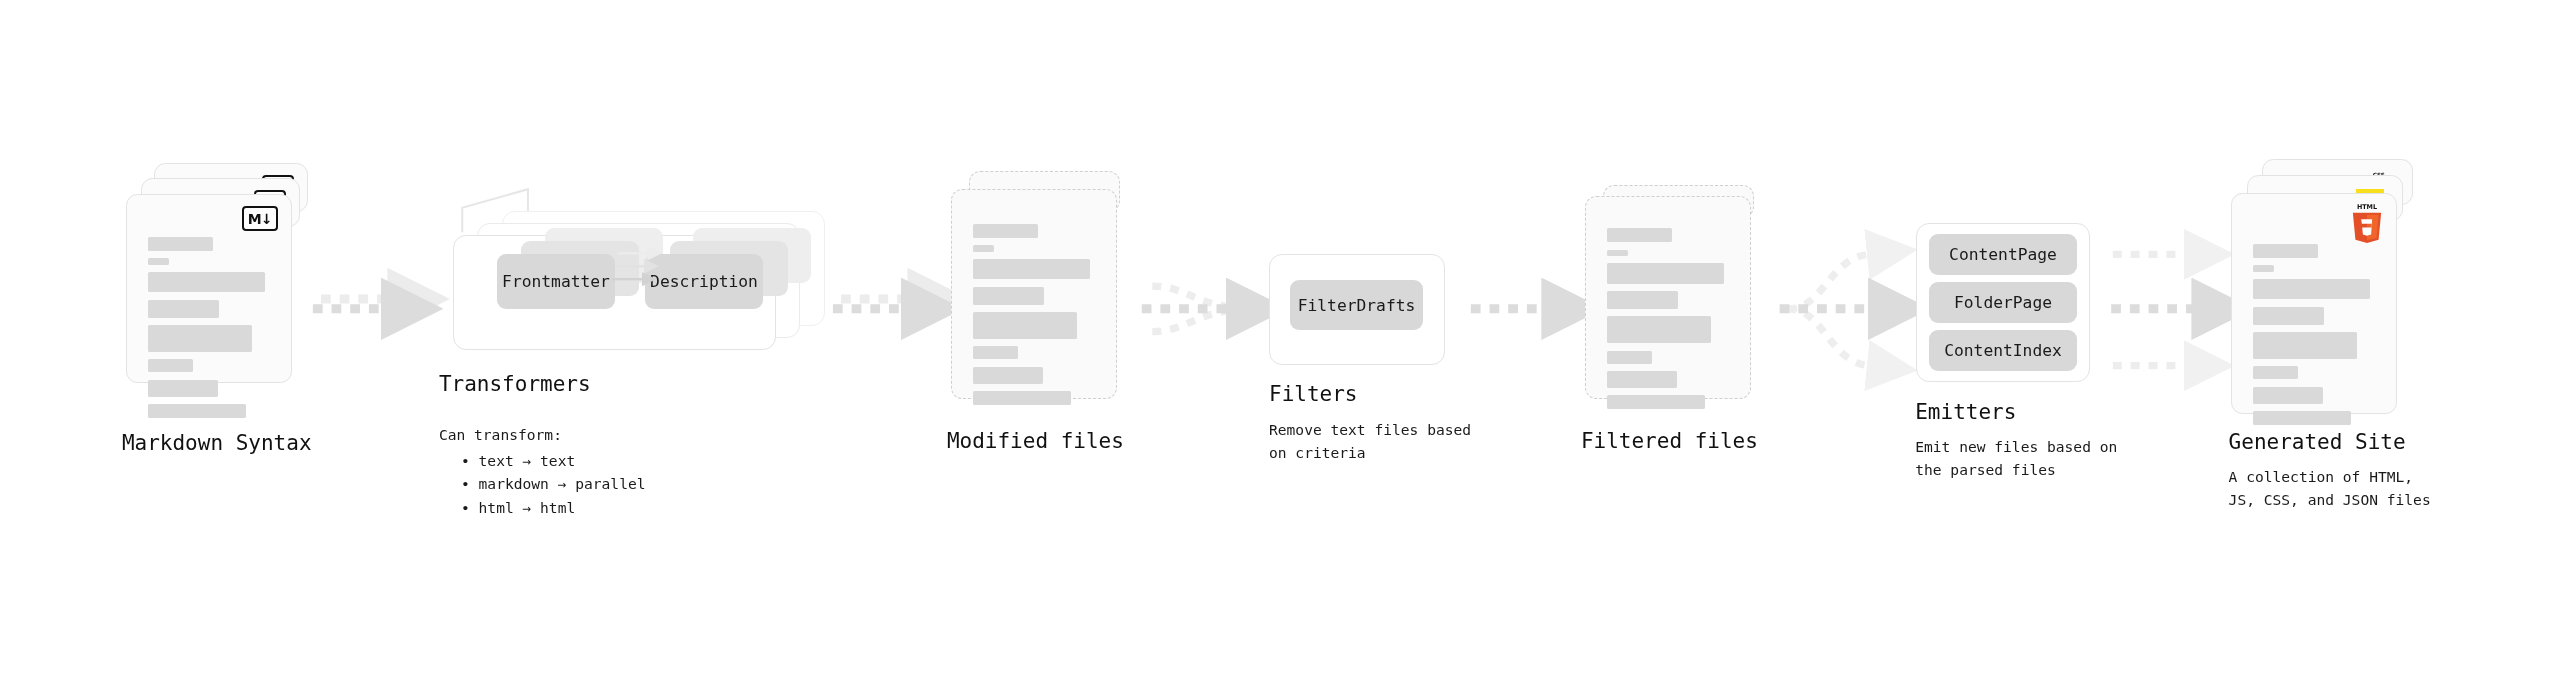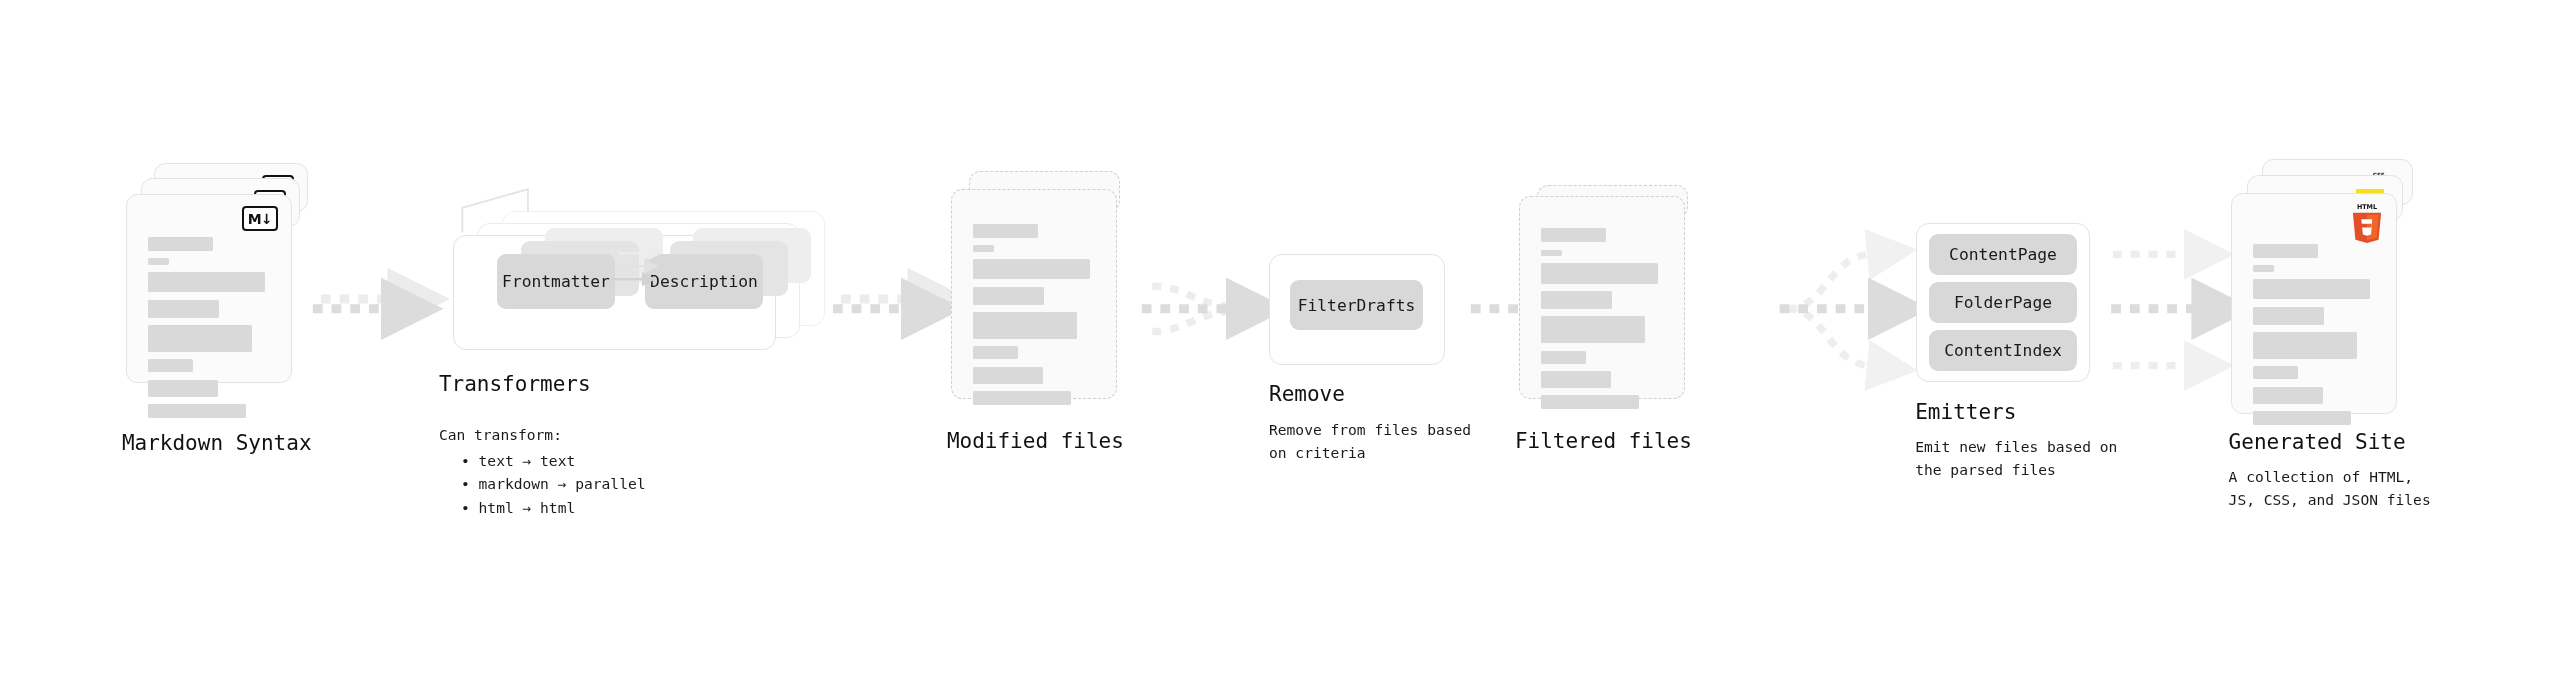--- a/index.html
+++ b/index.html
@@ -211,26 +211,26 @@
       </div>
     </div>
     <div class="title" style="left:-4.1px;top:258px;">Modified files</div>
   </div>
 
   <div class="node" style="left:1269px;top:254px;">
     <div class="box" style="left:0;top:0;width:176px;height:111px;"></div>
     <div class="chip" style="left:21px;top:26px;width:133px;height:50px;">
       <span>FilterDrafts</span>
     </div>
-    <div class="title" style="left:0px;top:128px;">Remove</div>
-    <div class="sub" style="left:0px;top:165px;">Remove from files based
+    <div class="title" style="left:0px;top:128px;">Filters</div>
+    <div class="sub" style="left:0px;top:165px;">Remove text files based
 on criteria</div>
   </div>
 
-  <div class="node" style="left:1519px;top:185px;">
+  <div class="node" style="left:1585px;top:185px;">
     <div class="cardstack" style="width:187px;height:236px;">
       <div class="card dashed" style="left:18px;top:0px;width:151px;height:32.5px;"></div>
       <div class="card dashed" style="left:0px;top:11.4px;width:166px;height:203px;">
         <div class="card-body" style="top:31px;">
           <div class="bar" style="width:53%;height:14px;"></div>
           <div class="bar" style="width:17%;height:6.5px;"></div>
           <div class="bar" style="width:96%;height:20.3px;"></div>
           <div class="bar" style="width:58%;height:18px;"></div>
           <div class="bar" style="width:85%;height:27px;"></div>
           <div class="bar" style="width:37%;height:13px;"></div>

